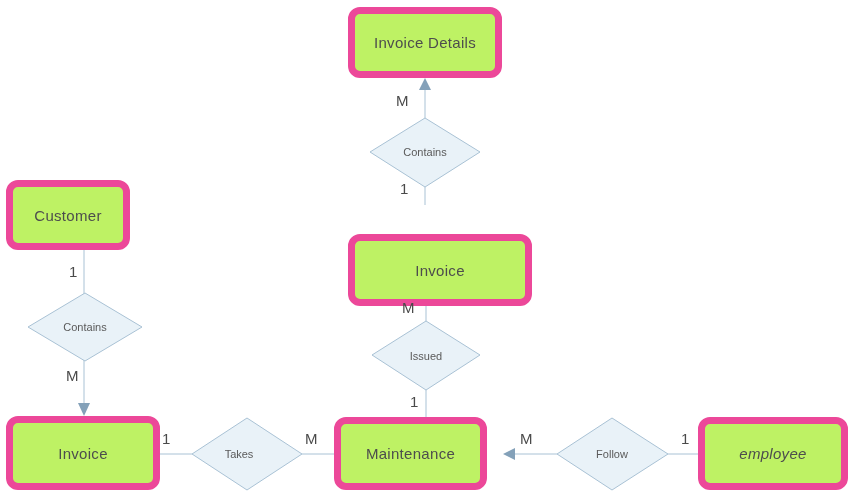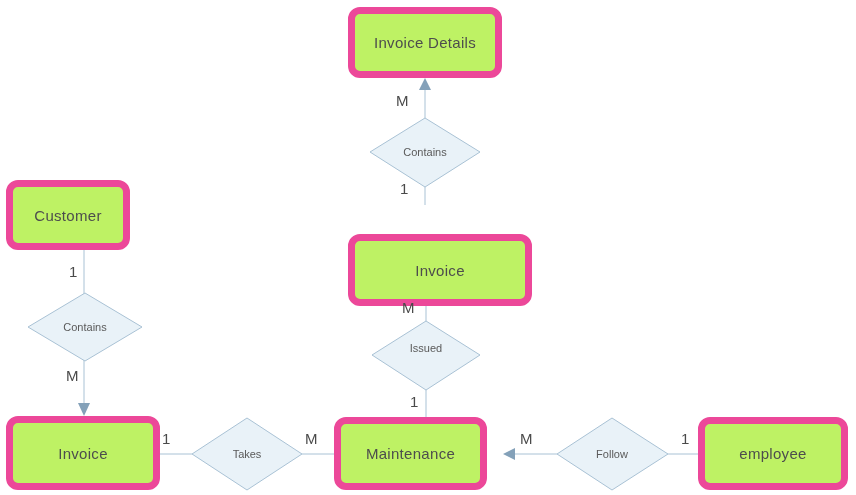--- a/index.html
+++ b/index.html
@@ -25,34 +25,34 @@
     display: flex;
     align-items: center;
     justify-content: center;
     font-size: 15px;
     color: #4d4d4d;
     letter-spacing: 0.3px;
   }
   .entity-customer        { left: 6px;   top: 180px; width: 124px; height: 70px; }
   .entity-device          { left: 6px;   top: 416px; width: 154px; height: 74px; }
   .entity-maintenance     { left: 334px; top: 417px; width: 153px; height: 73px; }
-  .entity-employee        { left: 698px; top: 417px; width: 150px; height: 73px; }
+  .entity-employee        { left: 698px; top: 417px; width: 150px; height: 73px; font-style: italic; }
   .entity-invoice         { left: 348px; top: 217px; width: 184px; height: 72px; margin-top: 17px; }
   .entity-invoice-details { left: 348px; top: 7px;   width: 154px; height: 71px; }
   .diamond-label {
     position: absolute;
     transform: translate(-50%, -50%);
     font-size: 11px;
     color: #5a5a5a;
     white-space: nowrap;
   }
   .dl-contains-left { left: 85px;  top: 327px; }
-  .dl-takes         { left: 247px; top: 454px; }
+  .dl-takes         { left: 239px; top: 454px; }
   .dl-follow        { left: 612px; top: 454px; }
-  .dl-issued        { left: 426px; top: 348px; }
+  .dl-issued        { left: 426px; top: 356px; }
   .dl-contains-mid  { left: 425px; top: 152px; }
   .cardinality {
     position: absolute;
     font-size: 15px;
     color: #4a4a4a;
     line-height: 17px;
   }
   .c-customer-1     { left: 69px;  top: 263px; }
   .c-device-m       { left: 66px;  top: 367px; }
   .c-device-1       { left: 162px; top: 430px; }

